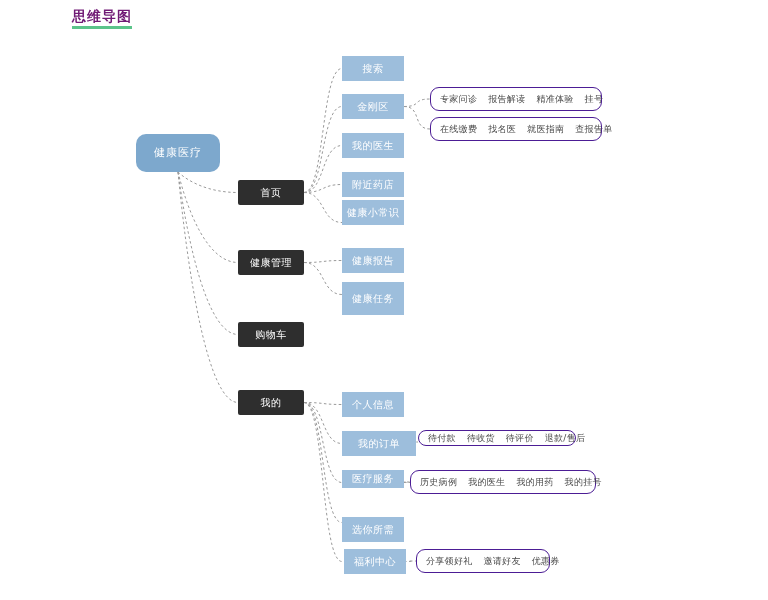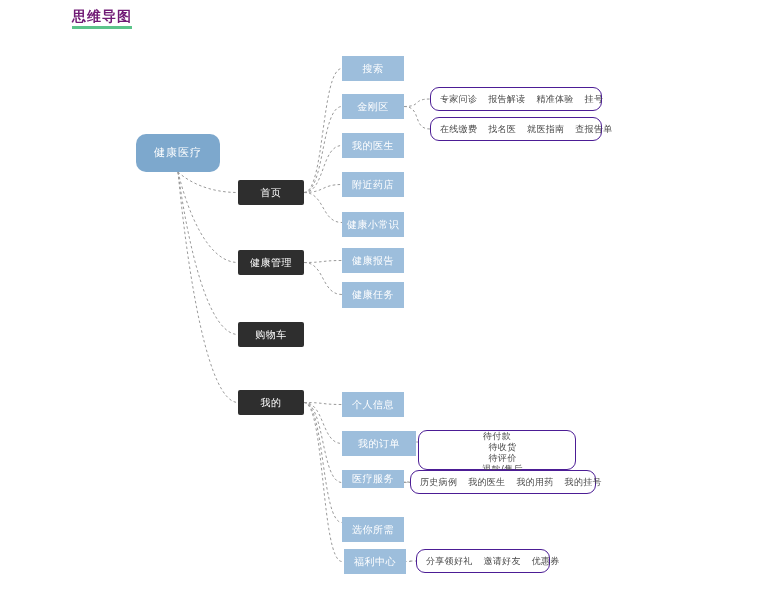--- a/index.html
+++ b/index.html
@@ -143,29 +143,29 @@
         <span class="chip">挂号</span>
       </div>
       <div class="leafbox" style="left: 430px; top: 117px; width: 172px; height: 24px;">
         <span class="chip">在线缴费</span>
         <span class="chip">找名医</span>
         <span class="chip">就医指南</span>
         <span class="chip">查报告单</span>
       </div>
       <div class="node level3" style="left: 342px; top: 133px; width: 62px; height: 25px;">我的医生</div>
       <div class="node level3" style="left: 342px; top: 172px; width: 62px; height: 25px;">附近药店</div>
-      <div class="node level3" style="left: 342px; top: 212px; width: 62px; height: 25px;">健康小常识</div>
+      <div class="node level3" style="left: 342px; top: 200px; width: 62px; height: 25px;">健康小常识</div>
       <div class="node level2" style="left: 238px; top: 250px; width: 66px; height: 25px;">健康管理</div>
       <div class="node level3" style="left: 342px; top: 248px; width: 62px; height: 25px;">健康报告</div>
-      <div class="node level3" style="left: 342px; top: 282px; width: 62px; height: 26px;">健康任务</div>
+      <div class="node level3" style="left: 342px; top: 282px; width: 62px; height: 33px;">健康任务</div>
       <div class="node level2" style="left: 238px; top: 322px; width: 66px; height: 25px;">购物车</div>
       <div class="node level2" style="left: 238px; top: 390px; width: 66px; height: 25px;">我的</div>
       <div class="node level3" style="left: 342px; top: 392px; width: 62px; height: 25px;">个人信息</div>
       <div class="node level3" style="left: 342px; top: 431px; width: 74px; height: 25px;">我的订单</div>
-      <div class="leafbox" style="left: 418px; top: 430px; width: 158px; height: 40px; flex-direction: column;">
+      <div class="leafbox" style="left: 418px; top: 430px; width: 158px; height: 16px;">
         <span class="chip">待付款</span>
         <span class="chip">待收货</span>
         <span class="chip">待评价</span>
         <span class="chip">退款/售后</span>
       </div>
       <div class="node level3" style="left: 342px; top: 470px; width: 62px; height: 18px;">医疗服务</div>
       <div class="leafbox" style="left: 410px; top: 470px; width: 186px; height: 24px;">
         <span class="chip">历史病例</span>
         <span class="chip">我的医生</span>
         <span class="chip">我的用药</span>

